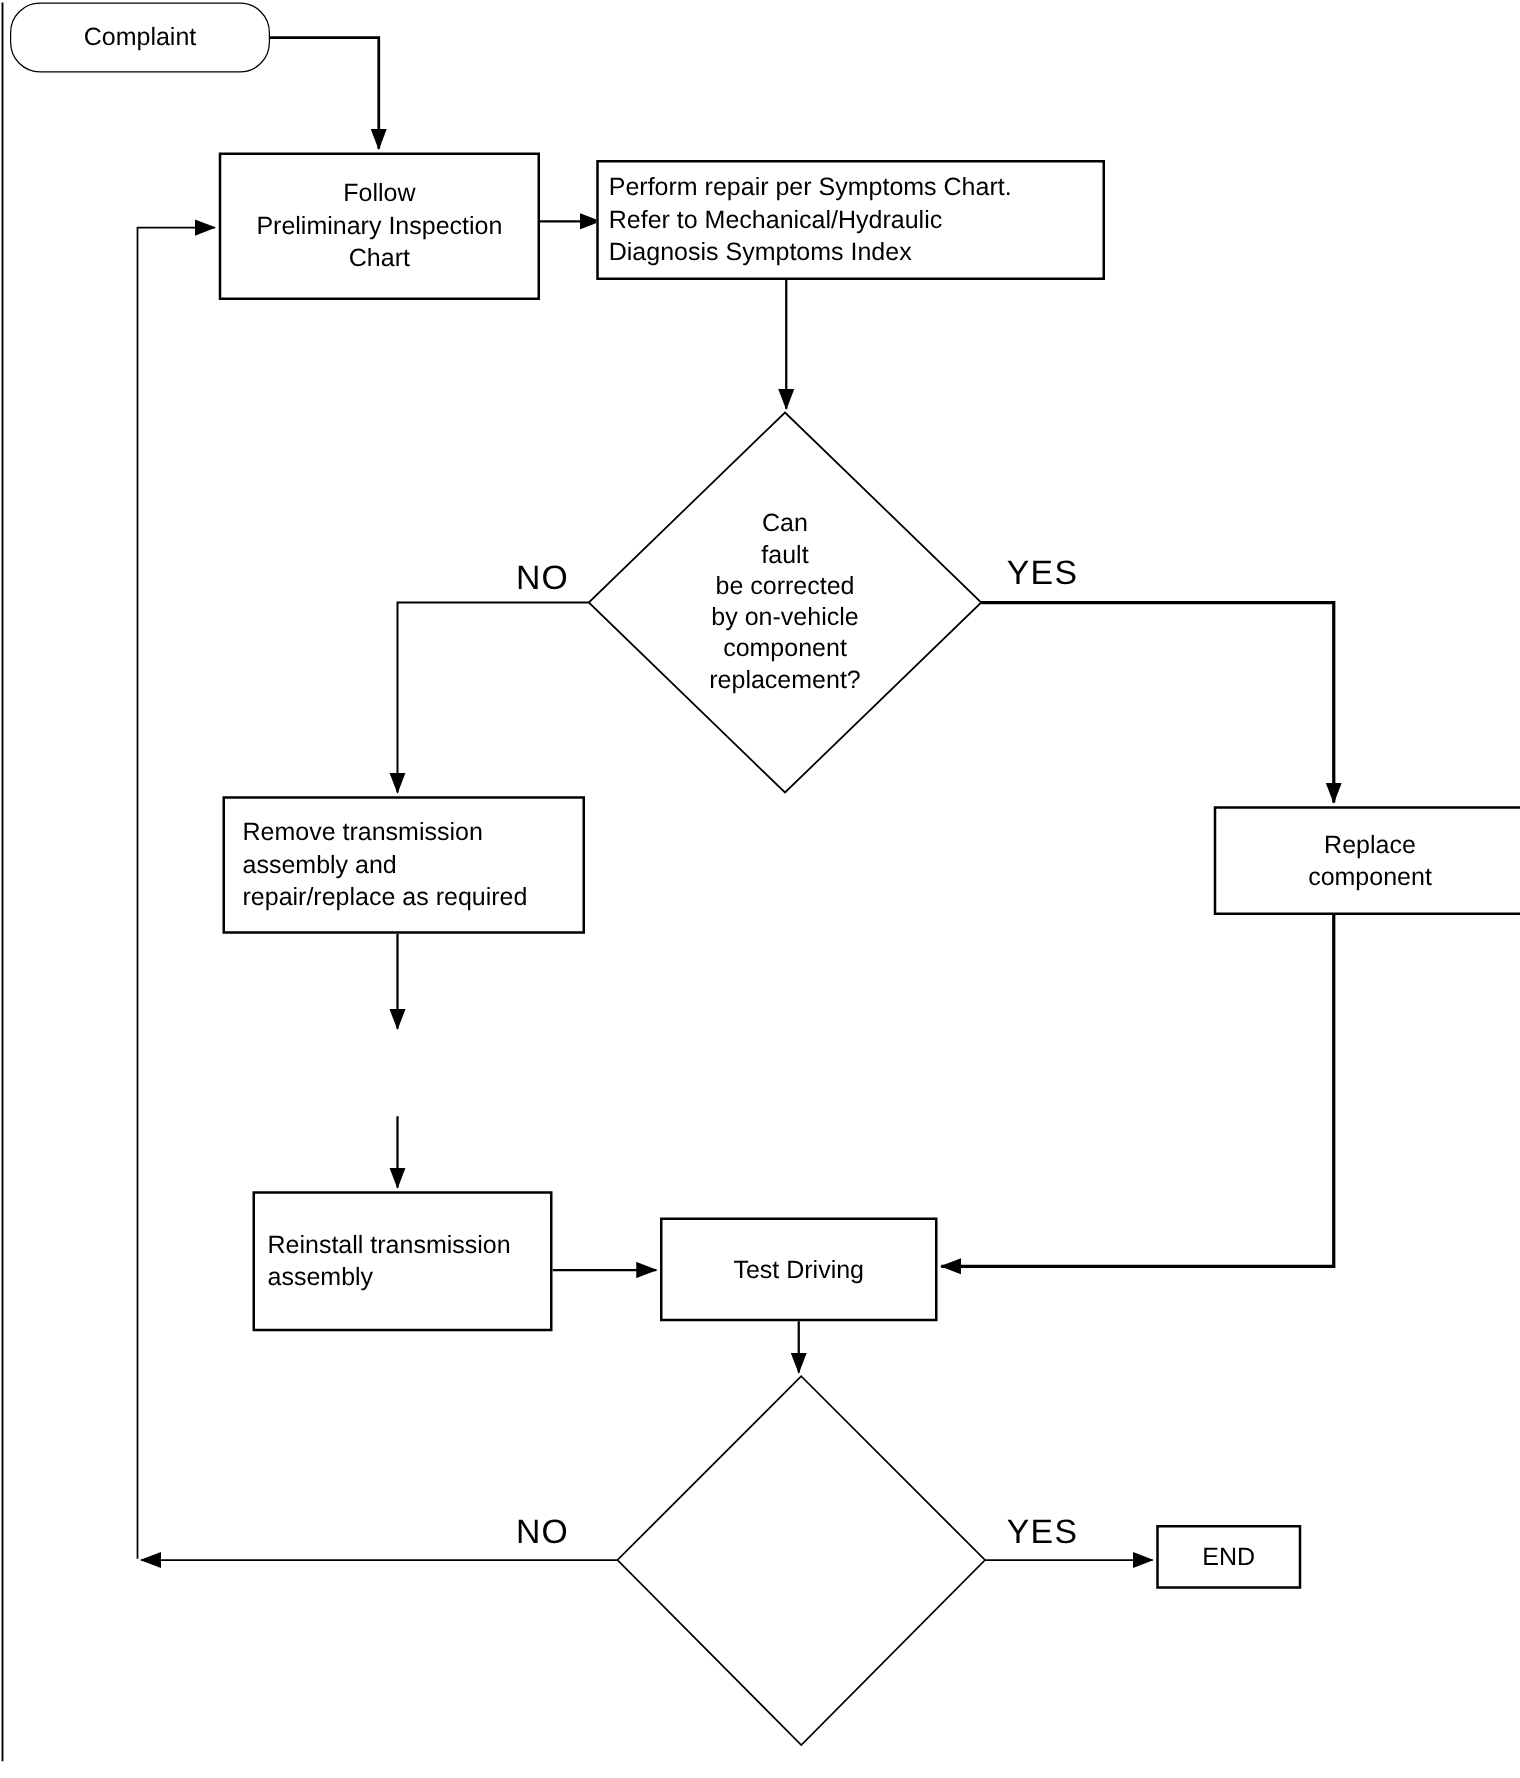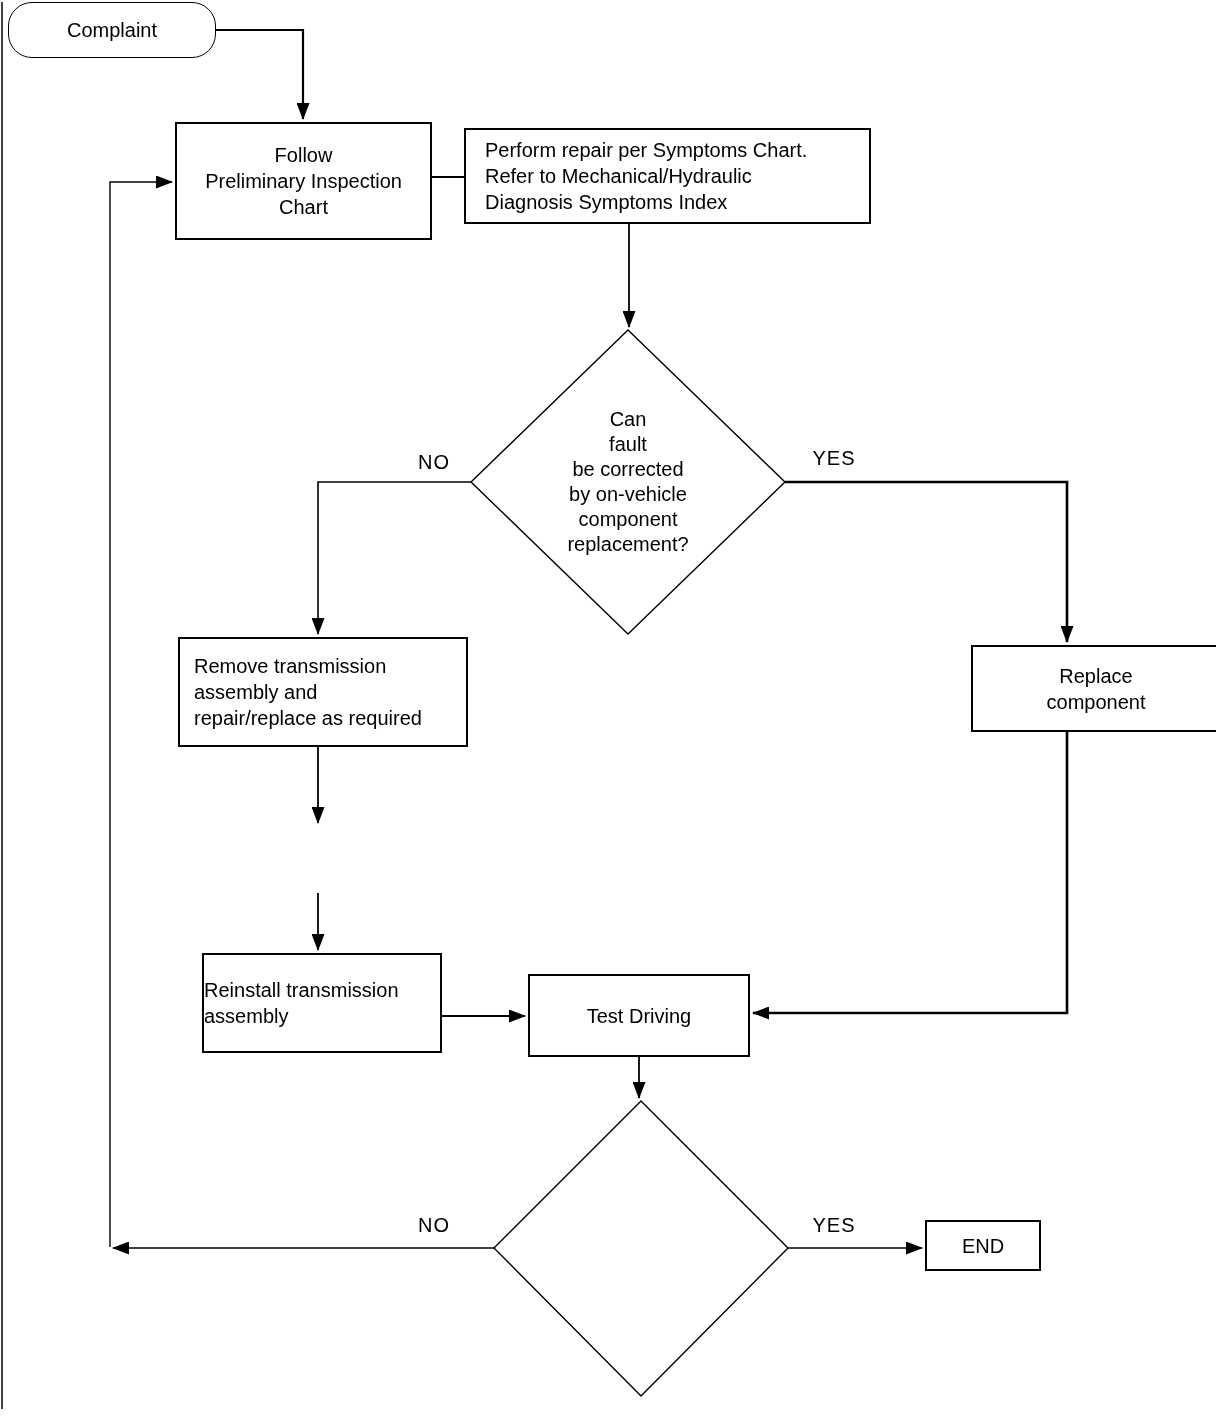--- a/index.html
+++ b/index.html
@@ -48,21 +48,21 @@
     white-space: pre-line;
     text-align: center;
   }
   .branch-label {
     position: absolute;
     width: 70px;
     height: 28px;
     display: flex;
     align-items: center;
     justify-content: center;
-    font-size: 20px;
+    font-size: 27px;
     letter-spacing: 1px;
   }
 </style>
 </head>
 <body>
 
 <div class="canvas">
 
   <svg class="layer" width="1216" height="1422" viewBox="0 0 1216 1422">
     <defs>
@@ -101,33 +101,33 @@
     <polygon points="628,330 785,482 628,634 471,482" fill="#ffffff" stroke="#000000" stroke-width="1.4"></polygon>
     <polygon points="641,1101 788,1248 641,1396 494,1248" fill="#ffffff" stroke="#000000" stroke-width="1.4"></polygon>
   </svg>
 
   <div class="node thin" style="left:8px; top:2px; width:208px; height:56px;">Complaint</div>
 
   <div class="node" style="left:175px; top:122px; width:257px; height:118px;">Follow
 Preliminary Inspection
 Chart</div>
 
-  <div class="node left-text" style="left:464px; top:128px; width:407px; height:96px; padding-left:19px;">Perform repair per Symptoms Chart.
+  <div class="node left-text" style="left:477px; top:128px; width:407px; height:96px; padding-left:8px;">Perform repair per Symptoms Chart.
 Refer to Mechanical/Hydraulic
 Diagnosis Symptoms Index</div>
 
   <div class="node left-text" style="left:178px; top:637px; width:290px; height:110px; padding-left:14px;">Remove transmission
 assembly and
 repair/replace as required</div>
 
   <div class="node" style="left:971px; top:645px; width:250px; height:87px;">Replace
 component</div>
 
 
-  <div class="node left-text" style="left:202px; top:953px; width:240px; height:100px; ">Reinstall transmission
+  <div class="node left-text" style="left:202px; top:953px; width:240px; height:112px; padding-left:10px;">Reinstall transmission
 assembly</div>
 
   <div class="node" style="left:528px; top:974px; width:222px; height:83px;">Test Driving</div>
 
   <div class="node" style="left:925px; top:1220px; width:116px; height:51px;">END</div>
 
   <div class="decision-label" style="left:498px; top:390px; width:260px; height:184px;">Can
 fault
 be corrected
 by on-vehicle

